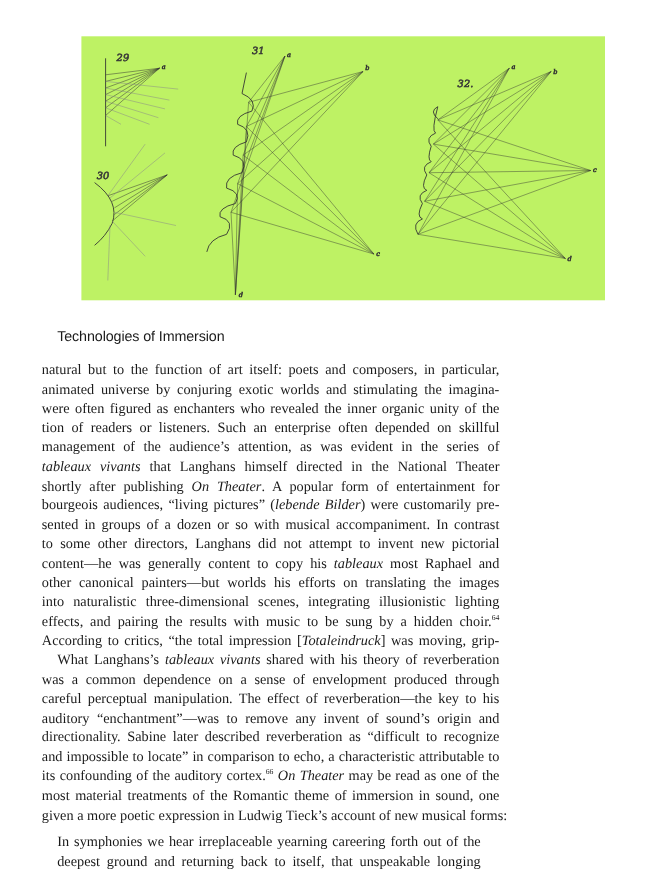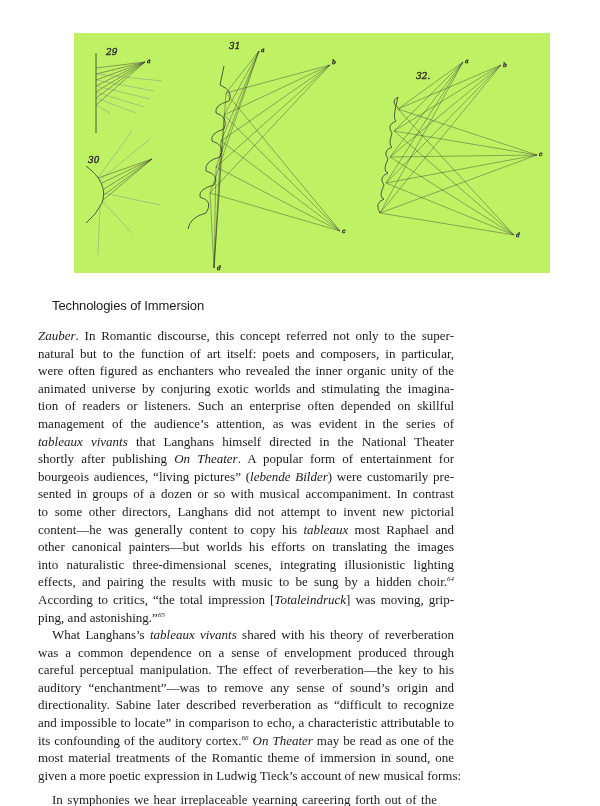--- a/index.html
+++ b/index.html
@@ -25,21 +25,21 @@
     }
     .para .ln { display: block; text-align: justify; text-align-last: justify; white-space: nowrap; }
     .para .ln.last { text-align-last: left; }
     .ln.first-indent { padding-left: 14px; }
     .quote {
       font-family: "Liberation Serif", serif; font-size: 13px; line-height: 17.6px;
       margin: 7px 0 0 14px; width: 385px;
     }
     .quote .ln { display: block; text-align: justify; text-align-last: justify; white-space: nowrap; }
     i { font-style: italic; }
-    sup { font-size: 7px; vertical-align: 5px; line-height: 0; font-style: italic; }
+    sup { font-size: 7px; vertical-align: 5px; line-height: 0; }
   </style>
 </head>
 <body>
 
 <div class="figure">
   <svg viewBox="0 0 476 240" stroke="#333" fill="none" stroke-width="0.5">
 
     <g>
       <line x1="22" y1="20" x2="22" y2="100" stroke-width="0.8"></line>
       <g stroke-width="0.45">
@@ -138,43 +138,41 @@
     <text class="fig-letter" x="391" y="30">a</text>
     <text class="fig-letter" x="429" y="34">b</text>
     <text class="fig-letter" x="465" y="123">c</text>
     <text class="fig-letter" x="442" y="204">d</text>
   </svg>
 </div>
 
 <div class="text-col">
   <h2 class="heading">Technologies of Immersion</h2>
   <div class="para" id="p1">
-      <span class="ln"><i>Zauber</i><span>. In Romantic discourse, this concept referred not only to the super-</span></span>
       <span class="ln"><span>natural but to the function of art itself: poets and composers, in particular,</span></span>
+      <span class="ln"><span>animated universe by conjuring exotic worlds and stimulating the imagina-</span></span>
       <span class="ln"><span>were often figured as enchanters who revealed the inner organic unity of the</span></span>
-      <span class="ln"><span>animated universe by conjuring exotic worlds and stimulating the imagina-</span></span>
       <span class="ln"><span>tion of readers or listeners. Such an enterprise often depended on skillful</span></span>
       <span class="ln"><span>management of the audience’s attention, as was evident in the series of</span></span>
       <span class="ln"><i>tableaux vivants</i><span> that Langhans himself directed in the National Theater</span></span>
       <span class="ln"><span>shortly after publishing </span><i>On Theater</i><span>. A popular form of entertainment for</span></span>
       <span class="ln"><span>bourgeois audiences, “living pictures” (</span><i>lebende Bilder</i><span>) were customarily pre-</span></span>
       <span class="ln"><span>sented in groups of a dozen or so with musical accompaniment. In contrast</span></span>
       <span class="ln"><span>to some other directors, Langhans did not attempt to invent new pictorial</span></span>
       <span class="ln"><span>content—he was generally content to copy his </span><i>tableaux</i><span> most Raphael and</span></span>
       <span class="ln"><span>other canonical painters—but worlds his efforts on translating the images</span></span>
       <span class="ln"><span>into naturalistic three-dimensional scenes, integrating illusionistic lighting</span></span>
       <span class="ln"><span>effects, and pairing the results with music to be sung by a hidden choir.</span><sup>64</sup></span>
       <span class="ln"><span>According to critics, “the total impression [</span><i>Totaleindruck</i><span>] was moving, grip-</span></span>
-      <span class="ln last"><span>ping, and astonishing.”</span><sup>65</sup></span>
     </div>
   <div class="para" id="p2">
       <span class="ln first-indent"><span>What Langhans’s </span><i>tableaux vivants</i><span> shared with his theory of reverberation</span></span>
       <span class="ln"><span>was a common dependence on a sense of envelopment produced through</span></span>
       <span class="ln"><span>careful perceptual manipulation. The effect of reverberation—the key to his</span></span>
-      <span class="ln"><span>auditory “enchantment”—was to remove any sense of sound’s origin and</span></span>
+      <span class="ln"><span>auditory “enchantment”—was to remove any invent of sound’s origin and</span></span>
       <span class="ln"><span>directionality. Sabine later described reverberation as “difficult to recognize</span></span>
       <span class="ln"><span>and impossible to locate” in comparison to echo, a characteristic attributable to</span></span>
       <span class="ln"><span>its confounding of the auditory cortex.</span><sup>66</sup><span> </span><i>On Theater</i><span> may be read as one of the</span></span>
       <span class="ln"><span>most material treatments of the Romantic theme of immersion in sound, one</span></span>
       <span class="ln last"><span>given a more poetic expression in Ludwig Tieck’s account of new musical forms:</span></span>
     </div>
   <div class="quote" id="bq">
       <span class="ln"><span>In symphonies we hear irreplaceable yearning careering forth out of the</span></span>
       <span class="ln"><span>deepest ground and returning back to itself, that unspeakable longing</span></span>
     </div>

